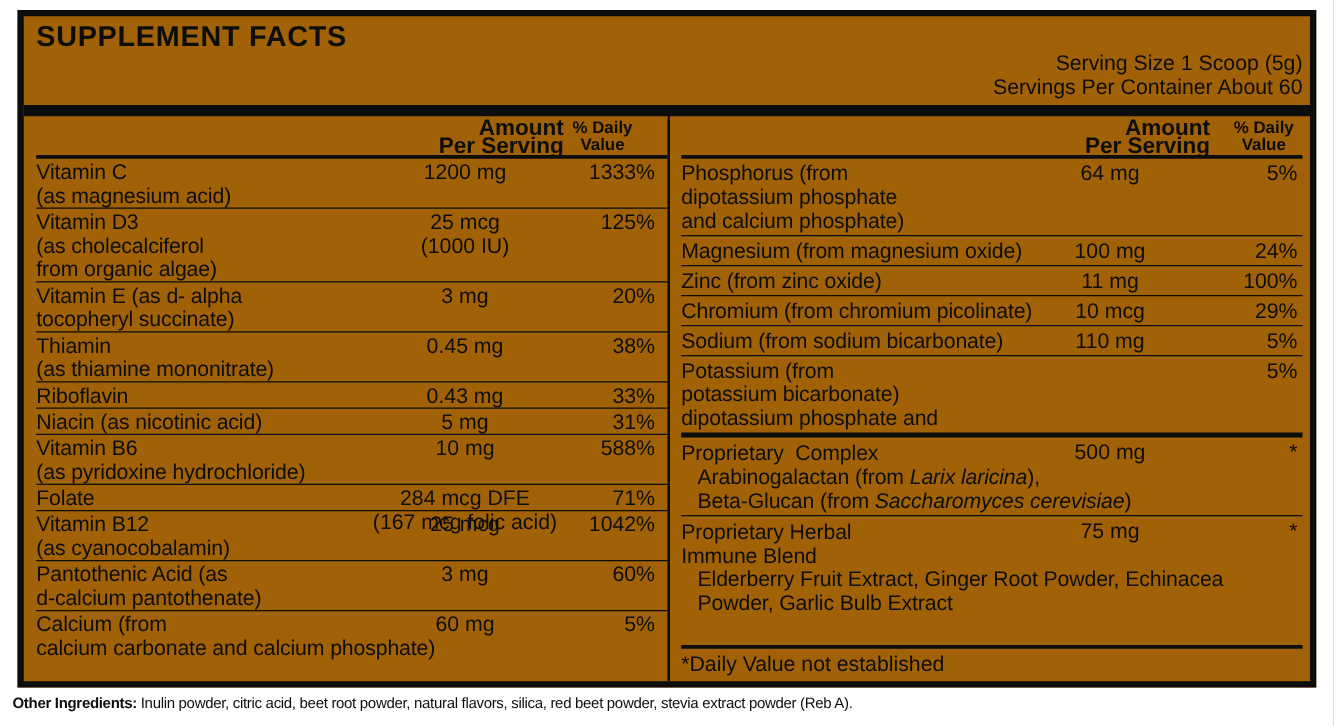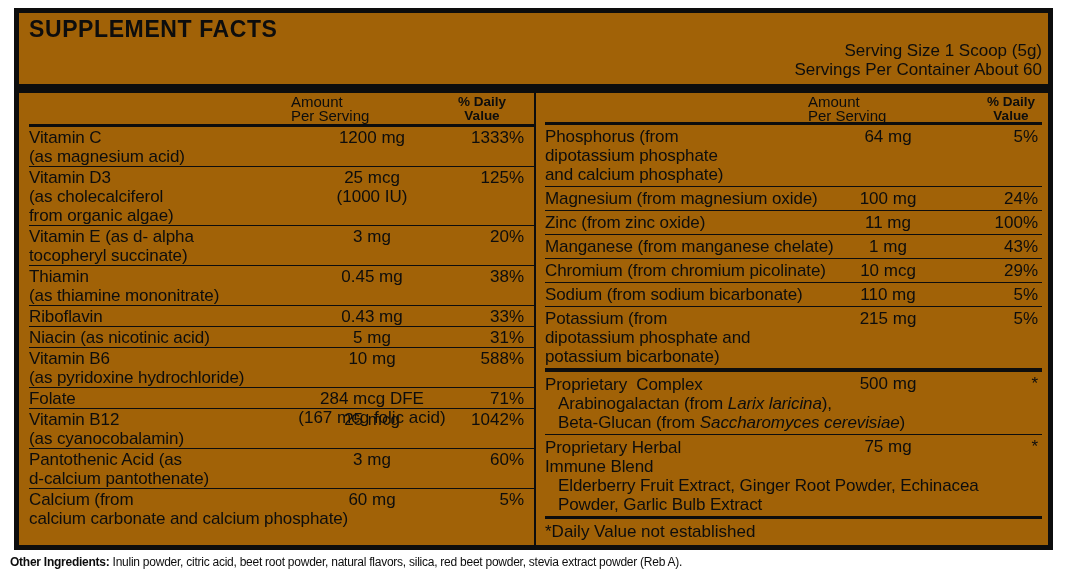--- a/index.html
+++ b/index.html
@@ -13,21 +13,21 @@
     border:5px solid #0d0d0d;box-sizing:border-box;
     display:flex;flex-direction:column;padding:4px 6px 0 6px;background:#a16207;
   }
   .fb-title{font-size:23px;font-weight:bold;letter-spacing:.6px;line-height:25px;padding-left:4px;}
   .fb-serving{font-size:17px;line-height:18.5px;padding-left:4px;text-align:right;}
   .fb-bar{height:9px;background:#0d0d0d;margin:5px -6px 0 -6px;}
   .columns{display:flex;flex:1;min-height:0;}
   .col-left{width:511px;box-sizing:border-box;border-right:2.5px solid #0d0d0d;padding-left:4px;}
   .col-right{flex:1;padding-left:9px;display:flex;flex-direction:column;}
   .col-head{position:relative;height:31px;border-bottom:3.5px solid #0d0d0d;}
-  .h-amt{position:absolute;top:2px;font-weight:normal;font-size:15px;line-height:14px;text-align:left;}
+  .h-amt{position:absolute;top:2px;font-weight:bold;font-size:18px;line-height:14px;text-align:right;}
   .h-dv{position:absolute;top:2px;font-weight:bold;font-size:13.5px;line-height:14px;text-align:center;}
   .col-left .h-amt{left:262px;width:160px;}
   .col-left .h-dv{right:2px;width:100px;}
   .col-right .h-amt{left:263px;width:160px;}
   .col-right .h-dv{right:0;width:62px;}
   .n-row{position:relative;font-size:17px;line-height:19px;padding:.5px 0;border-bottom:1.5px solid #0d0d0d;}
   .col-right .rows .n-row{padding:2px 0;}
   .rows .n-row:last-child{border-bottom:none;}
   .n-name{letter-spacing:-.1px;}
   .n-amt{position:absolute;top:.5px;left:258px;width:170px;text-align:center;}
@@ -214,53 +214,41 @@
             <div class="n-name">
               <div>Zinc (from zinc oxide)</div>
             </div>
             <div class="n-amt">
               <div>11 mg</div>
             </div>
             <div class="n-dv">100%</div>
           </div>
           <div class="n-row">
             <div class="n-name">
-              <div>Manganese (from manganese chelate)</div>
-            </div>
-            <div class="n-amt">
-              <div>1 mg</div>
-            </div>
-            <div class="n-dv">43%</div>
-          </div>
-          <div class="n-row">
-            <div class="n-name">
               <div>Chromium (from chromium picolinate)</div>
             </div>
             <div class="n-amt">
               <div>10 mcg</div>
             </div>
             <div class="n-dv">29%</div>
           </div>
           <div class="n-row">
             <div class="n-name">
               <div>Sodium (from sodium bicarbonate)</div>
             </div>
             <div class="n-amt">
               <div>110 mg</div>
             </div>
             <div class="n-dv">5%</div>
           </div>
           <div class="n-row">
             <div class="n-name">
               <div>Potassium (from</div>
+              <div>potassium bicarbonate)</div>
               <div>dipotassium phosphate and</div>
-              <div>potassium bicarbonate)</div>
-            </div>
-            <div class="n-amt">
-              <div>215 mg</div>
             </div>
             <div class="n-dv">5%</div>
           </div>
         </div>
       <div id="prop-sections">
           <div class="prop thick">
             <div class="prop-title"><div>Proprietary  Complex</div></div>
             <div class="n-amt">500 mg</div>
             <div class="n-dv">*</div>
             <div class="prop-sub">

